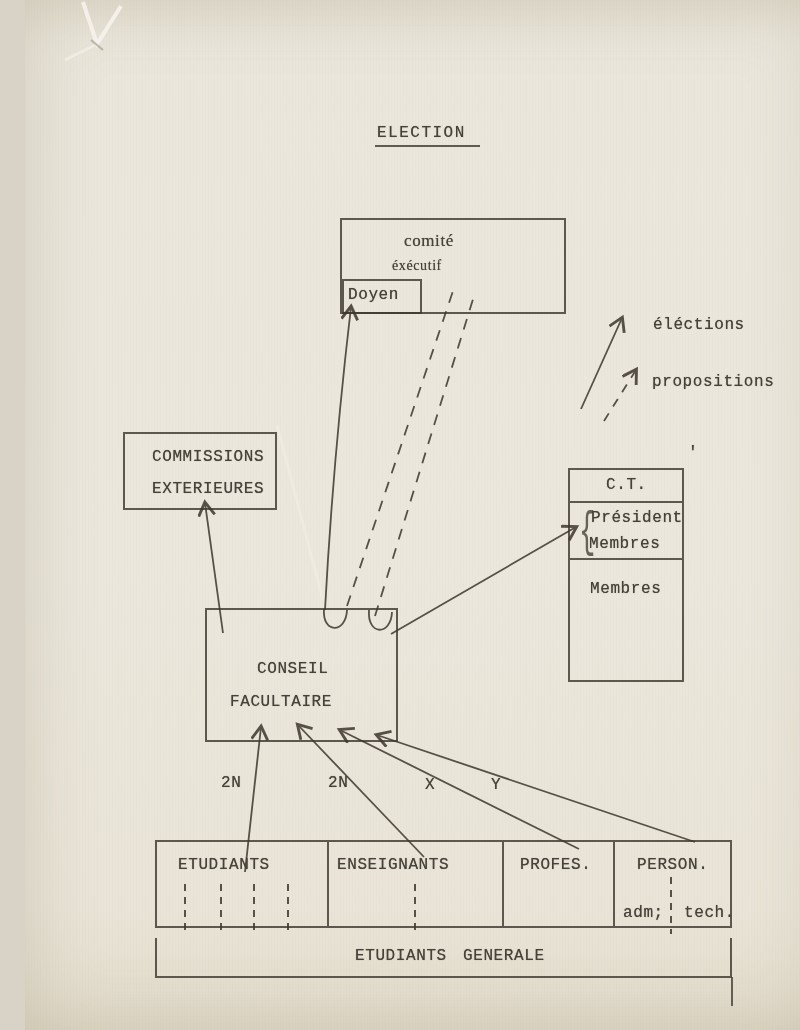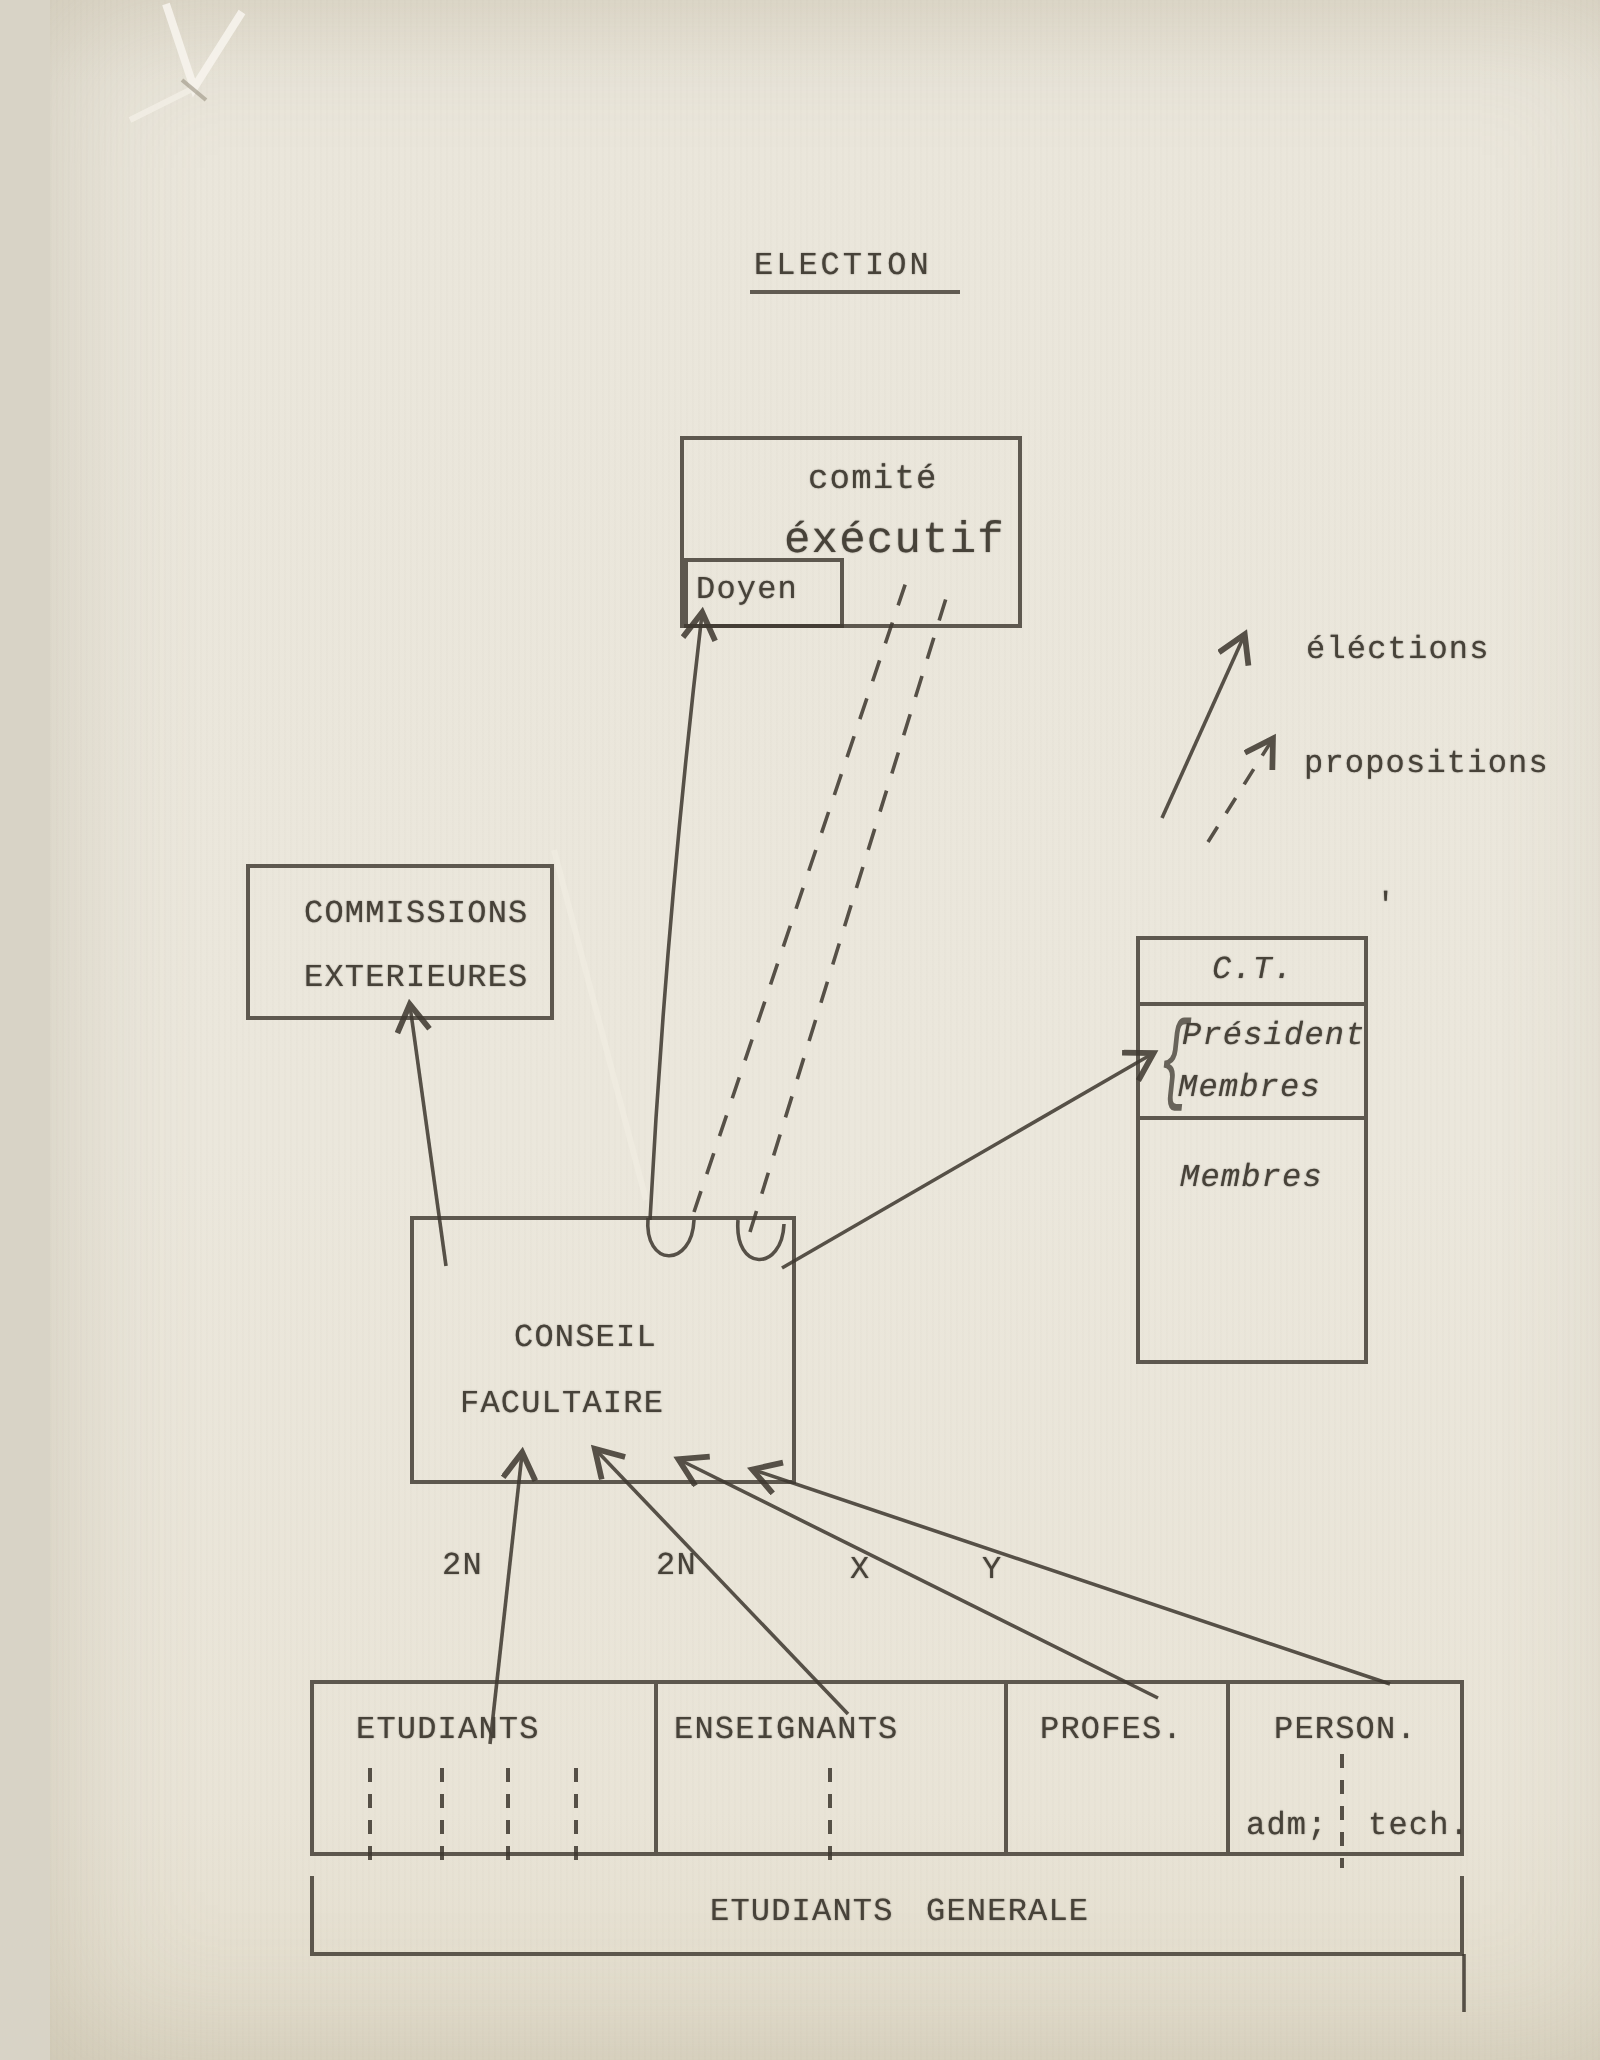--- a/index.html
+++ b/index.html
@@ -12,21 +12,21 @@
     font-family:"Liberation Mono","DejaVu Sans Mono",monospace;
     color:#474239;
     margin-left:25px;
   }
   .txt{position:absolute;white-space:nowrap;font-size:16px;letter-spacing:0.6px;
        text-shadow:0 0 0.7px rgba(71,66,57,0.75);}
   .box{position:absolute;border:2px solid rgba(62,56,47,0.82);background:transparent;box-sizing:border-box;}
   svg{position:absolute;left:0;top:0;z-index:1;}
   .box,.txt{z-index:2;}
   #title{letter-spacing:1.5px;border-bottom:2px solid rgba(62,56,47,0.8);padding:0 14px 3px 2px;}
-  .ct-sec{position:absolute;left:0;right:0;box-sizing:border-box;font-style:italic;}
+  .ct-sec{position:absolute;left:0;right:0;box-sizing:border-box;}
   .brace{position:absolute;font-size:50px;font-weight:400;transform:scaleX(0.55);transform-origin:left center;color:rgba(71,66,57,0.8);}
   .crease{position:absolute;z-index:1;}
 </style>
 </head>
 <body>
 
 <div id="paper">
 
   <svg class="crease" width="800" height="1030" viewBox="0 0 800 1030">
     <path d="M58 2 L72 44 L96 6" stroke="#f6f3ec" stroke-width="4" fill="none" opacity="0.9"></path>
@@ -71,23 +71,23 @@
       </g>
       <path d="M390 884 L390 936" stroke-dasharray="7 6" stroke-width="2"></path>
       <path d="M646 877 L646 934" stroke-dasharray="7 6" stroke-width="2"></path>
 
       <path d="M707 977 L707 1006"></path>
     </g>
   </svg>
 
   <div class="txt" id="title" style="left:350px;top:124px;">ELECTION</div>
 
-  <div class="box" style="left:315px;top:218px;width:171px;height:96px;">
+  <div class="box" style="left:315px;top:218px;width:226px;height:96px;font-family:Liberation Serif, serif;">
     <div class="txt" style="left:62px;top:11px;font-size:17px;">comité</div>
-    <div class="txt" style="left:50px;top:38px;font-size:22px;">éxécutif</div>
+    <div class="txt" style="left:50px;top:38px;font-size:14px;">éxécutif</div>
   </div>
 
   <div class="box" style="left:317px;top:279px;width:80px;height:35px;">
     <div class="txt" style="left:4px;top:5px;">Doyen</div>
   </div>
 
   <div class="txt" style="left:628px;top:316px;">éléctions</div>
   <div class="txt" style="left:627px;top:373px;">propositions</div>
   <div class="txt" style="left:663px;top:444px;">'</div>
 

